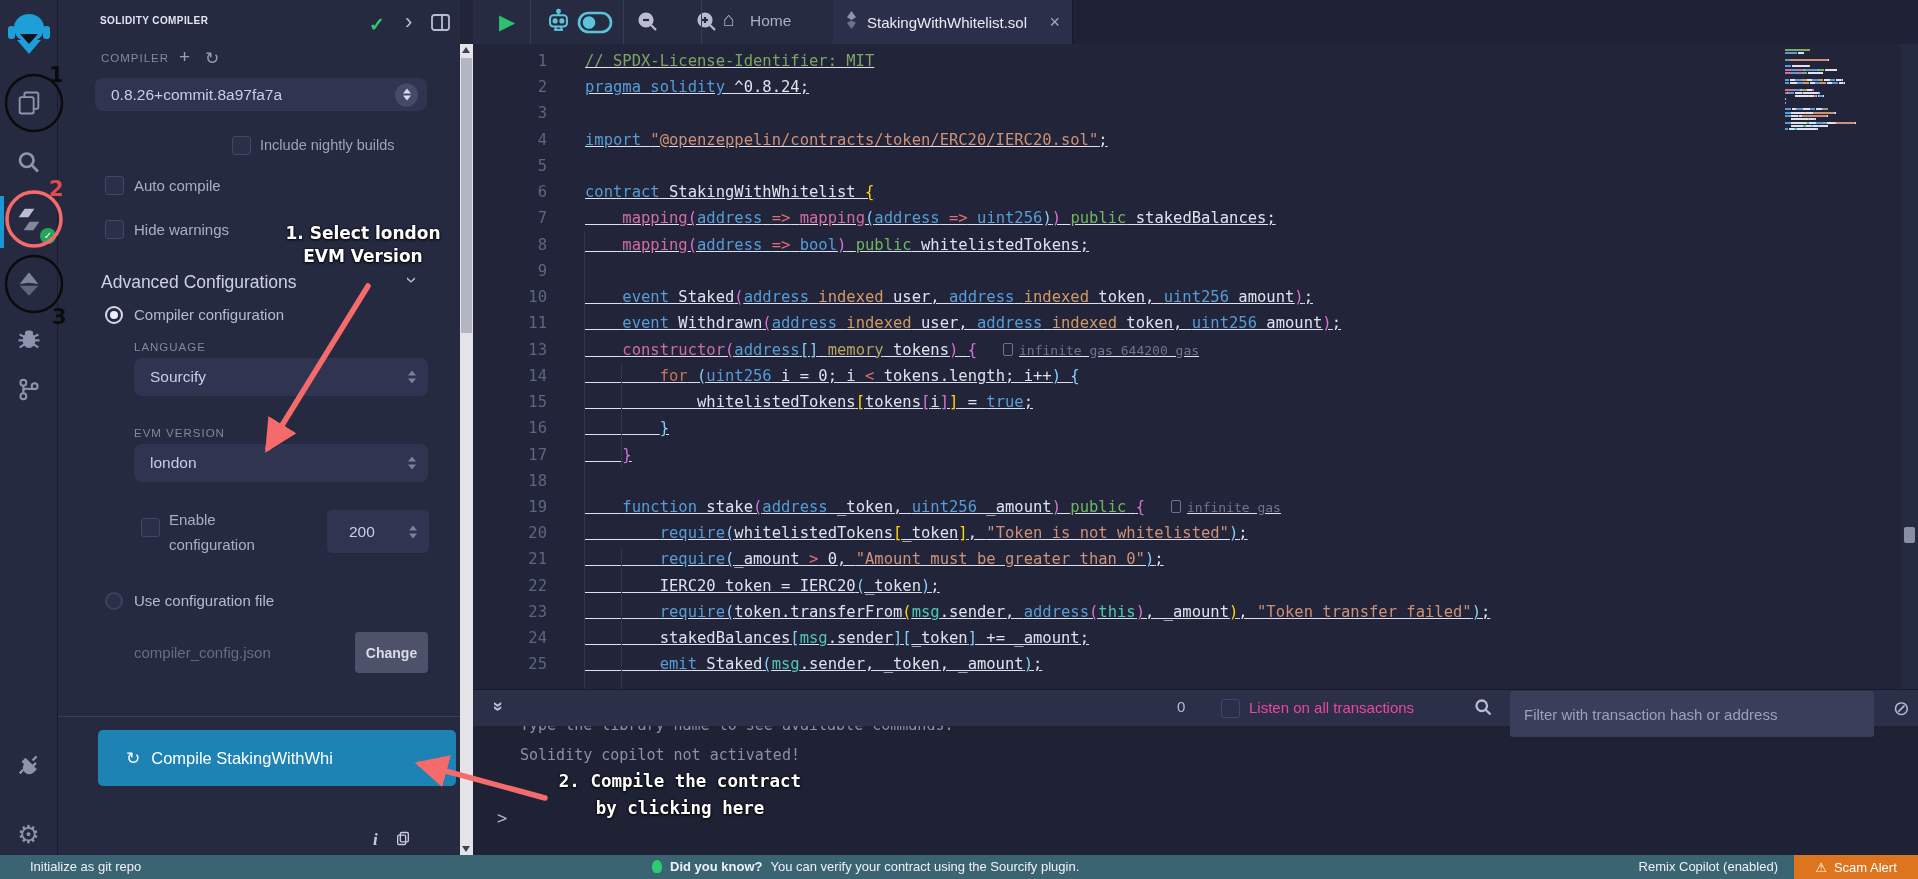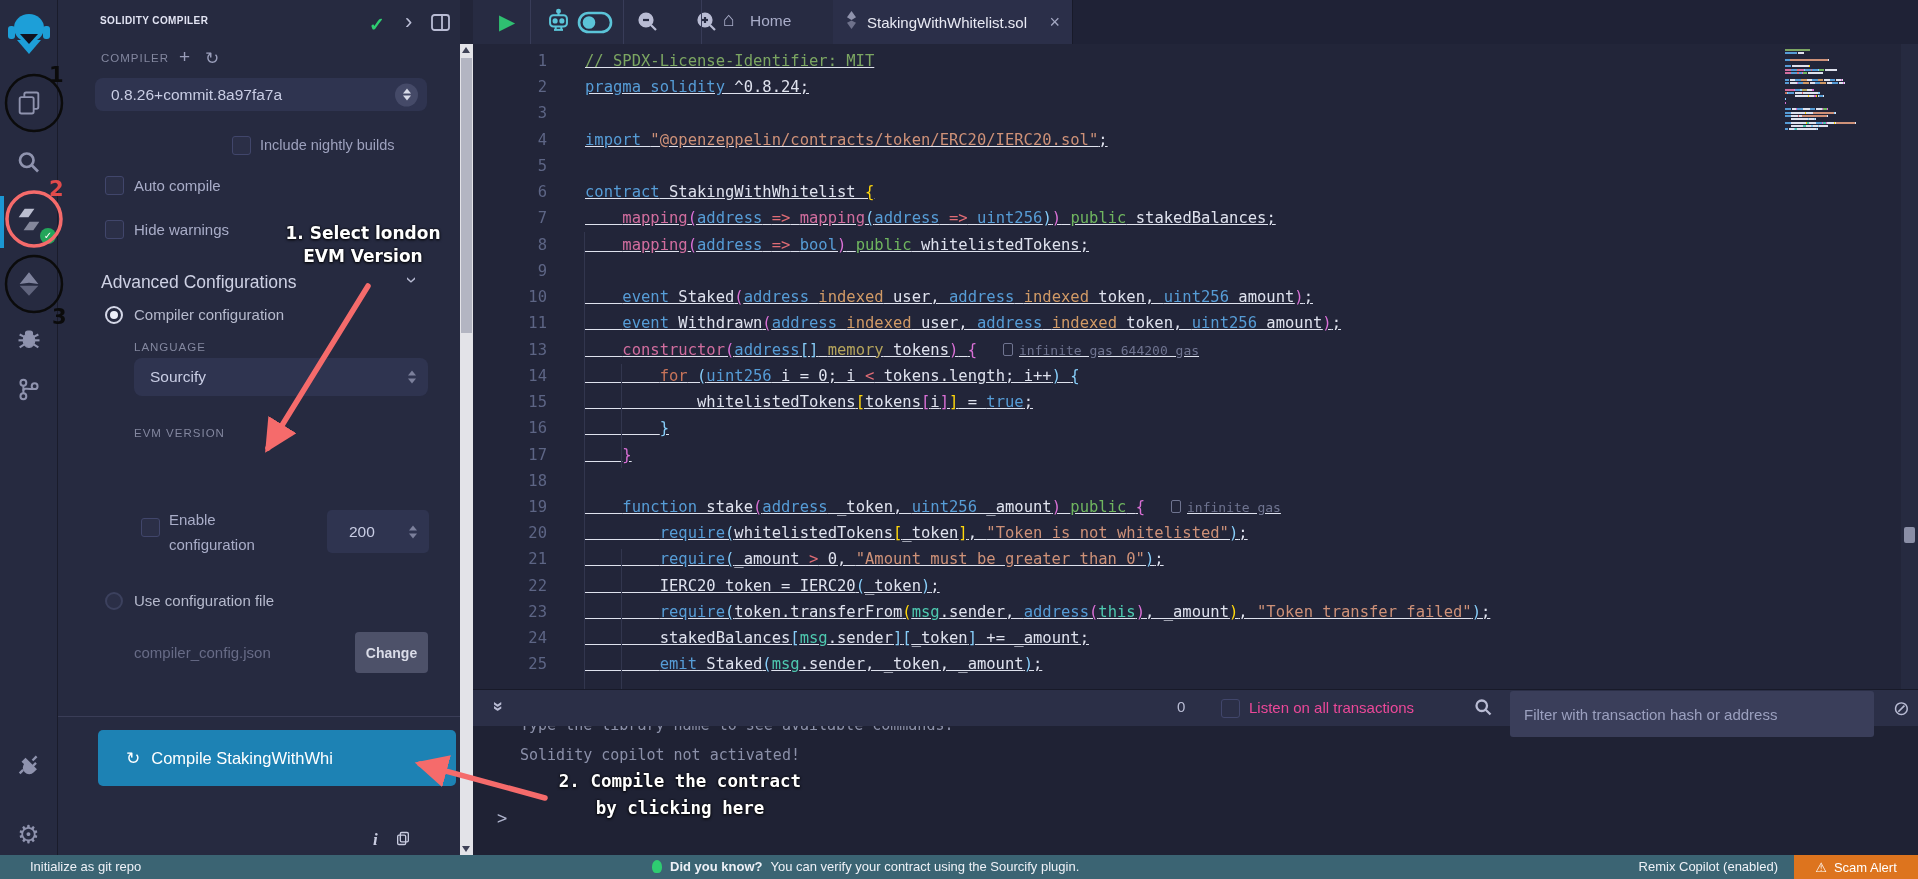--- a/index.html
+++ b/index.html
@@ -197,20 +197,27 @@
     <span class="abs lbl-caps" style="left:77px;top:341px;">LANGUAGE</span>
     <div class="ctl" style="left:77px;top:358px;width:294px;height:38px;">
       <span class="val">Sourcify</span>
       <span class="stepper">
           <span class="tri-up"></span>
           <span class="tri-dn"></span>
         </span>
     </div>
 
     <span class="abs lbl-caps" style="left:77px;top:427px;">EVM VERSION</span>
+    <div class="ctl" style="left:77px;top:444px;width:294px;height:38px;">
+      <span class="val">london</span>
+      <span class="stepper">
+          <span class="tri-up"></span>
+          <span class="tri-dn"></span>
+        </span>
+    </div>
 
     <span class="cb" style="left:84px;top:518px;"></span>
     <span class="abs" style="left:112px;top:511px;font-size:15px;color:#a9adc8;">Enable</span>
     <span class="abs" style="left:112px;top:536px;font-size:15px;color:#a9adc8;">configuration</span>
     <div class="ctl" style="left:270px;top:510px;width:102px;height:43px;border-radius:5px;">
       <span class="val" style="left:22px;">200</span>
       <span class="stepper">
           <span class="tri-up"></span>
           <span class="tri-dn"></span>
         </span>

